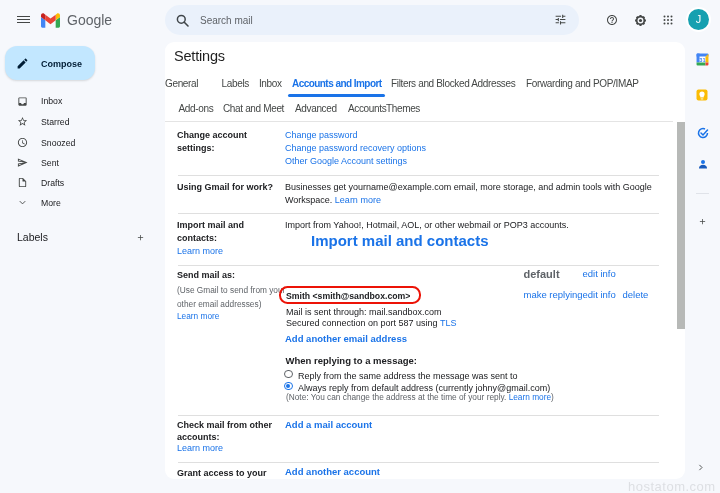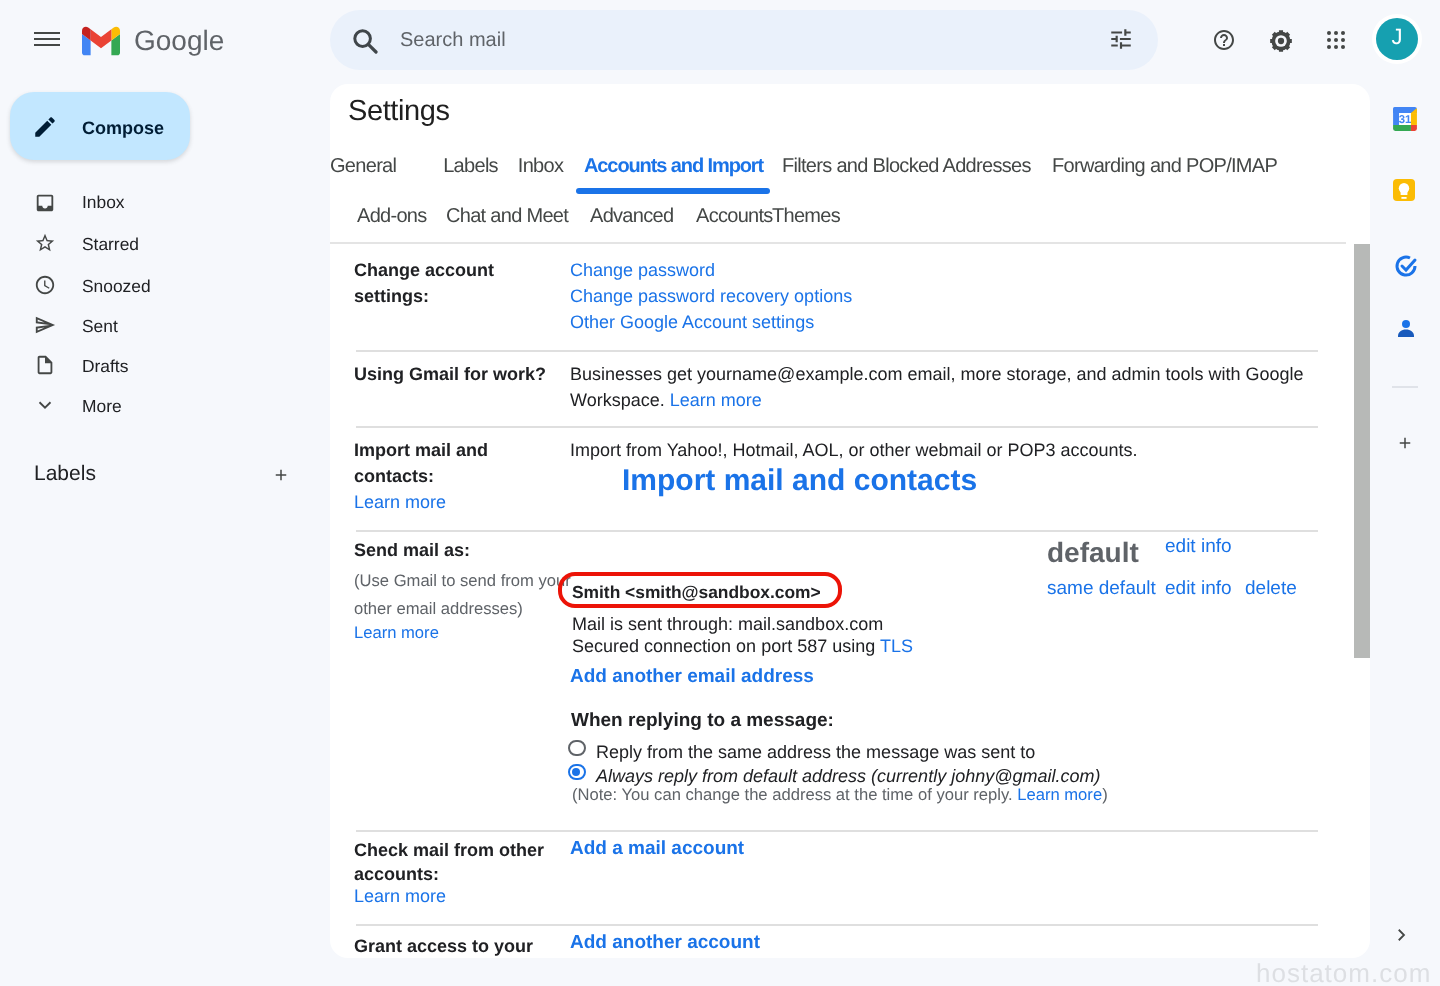--- a/index.html
+++ b/index.html
@@ -140,39 +140,39 @@
   <div class="abs row-label t9" style="left:12px; top:177px; width:100px;">Import mail and contacts:</div>
   <div class="abs t9 link" style="left:12px; top:203px;">Learn more</div>
   <div class="abs t9" style="left:120px; top:177px;">Import from Yahoo!, Hotmail, AOL, or other webmail or POP3 accounts.</div>
   <div class="abs b link" style="left:120px; top:189.5px; font-size:15px;padding-left:26px;">Import mail and contacts</div>
   <div class="divider" style="top:222.5px;"></div>
 
   <div class="abs row-label t9" style="left:12px; top:226.8px;">Send mail as:</div>
   <div class="abs gray" style="left:12px; top:241px; width:110px; font-size:8.3px; line-height:14.2px;">(Use Gmail to send from your other email addresses)</div>
   <div class="abs link" style="left:12px; top:268.5px; font-size:8.3px;">Learn more</div>
 
-  <div class="abs gray" style="left:358.5px; top:225.5px; font-size:14px; font-weight:bold;">default</div>
+  <div class="abs gray" style="left:358.5px; top:225.5px; font-size:11px; font-weight:bold;">default</div>
   <div class="abs link" style="left:417.5px; top:225.8px; font-size:9.5px;">edit info</div>
 
   <div class="abs" style="left:114.4px; top:244px; width:141.5px; height:18.4px; border:2.3px solid #ec1307; border-radius:8.5px;"></div>
   <div class="abs b" style="left:121px; top:249px; font-size:8.7px;">Smith &lt;smith@sandbox.com&gt;</div>
-  <div class="abs link" style="left:358.5px; top:247px; font-size:9.5px;">same default</div>
+  <div class="abs link" style="left:358.5px; top:247px; font-size:9.5px;">make replying</div>
   <div class="abs link" style="left:417.5px; top:247px; font-size:9.5px;">edit info</div>
   <div class="abs link" style="left:457.5px; top:247px; font-size:9.5px;">delete</div>
 
   <div class="abs t9" style="left:121px; top:263.5px;">Mail is sent through: mail.sandbox.com</div>
   <div class="abs t9" style="left:121px; top:275px;">Secured connection on port 587 using <span class="link">TLS</span></div>
   <div class="abs b link" style="left:120px; top:290.5px; font-size:9.5px;">Add another email address</div>
 
   <div class="abs b" style="left:120.5px; top:313px; font-size:9.5px;">When replying to a message:</div>
   <div class="radio" style="left:119px; top:327.5px;"></div>
   <div class="abs t9" style="left:133px; top:328px;">Reply from the same address the message was sent to</div>
   <div class="radio" style="left:119px; top:339.5px; border-color:#1a73e8;"></div>
   <div class="abs" style="left:121.2px; top:341.7px; width:4.3px; height:4.3px; background:#1a73e8; border-radius:50%;"></div>
-  <div class="abs t9" style="left:133px; top:340px;font-style:italic;">Always reply from default address (currently johny@gmail.com)</div>
+  <div class="abs t9" style="left:133px; top:340px;">Always reply from default address (currently johny@gmail.com)</div>
   <div class="abs gray" style="left:121px; top:349.5px; font-size:8.3px;">(Note: You can change the address at the time of your reply. <span class="link">Learn more</span>)</div>
   <div class="divider" style="top:372.5px;"></div>
 
   <div class="abs row-label" style="left:12px; top:376.6px; width:105px; font-size:9px; line-height:12.2px;">Check mail from other accounts:</div>
   <div class="abs link" style="left:12px; top:401px; font-size:9px;">Learn more</div>
   <div class="abs b link" style="left:120px; top:376.5px; font-size:9.5px;">Add a mail account</div>
   <div class="divider" style="top:419.5px;"></div>
 
   <div class="abs row-label t9" style="left:12px; top:425px;">Grant access to your</div>
   <div class="abs b link" style="left:120px; top:424px; font-size:9.5px;">Add another account</div>

